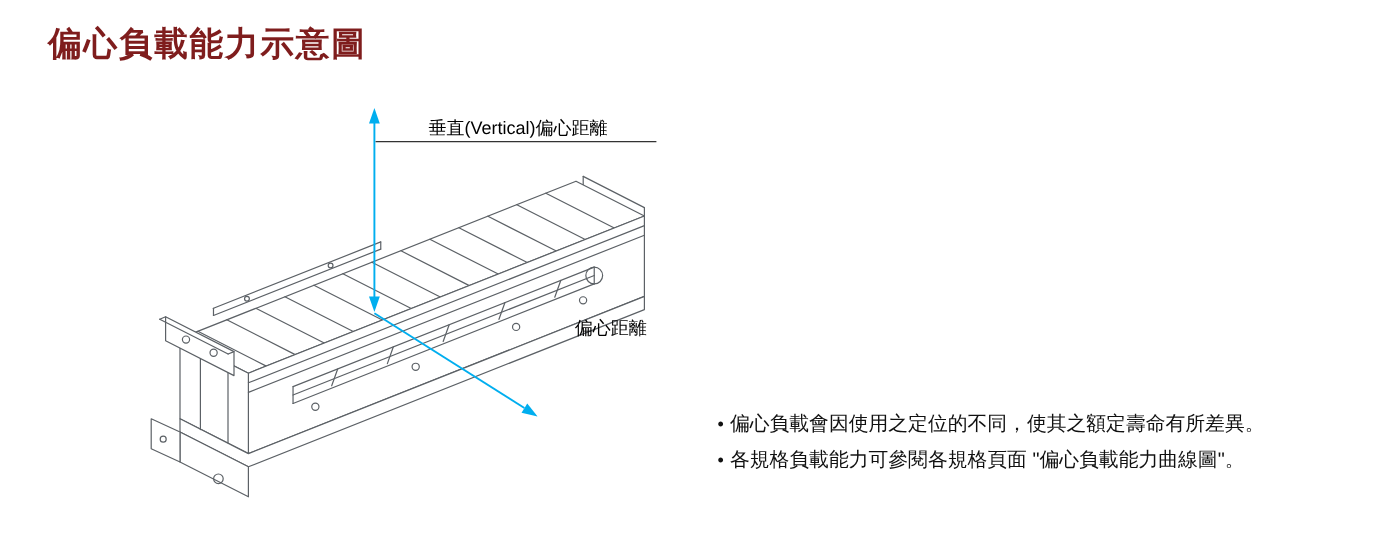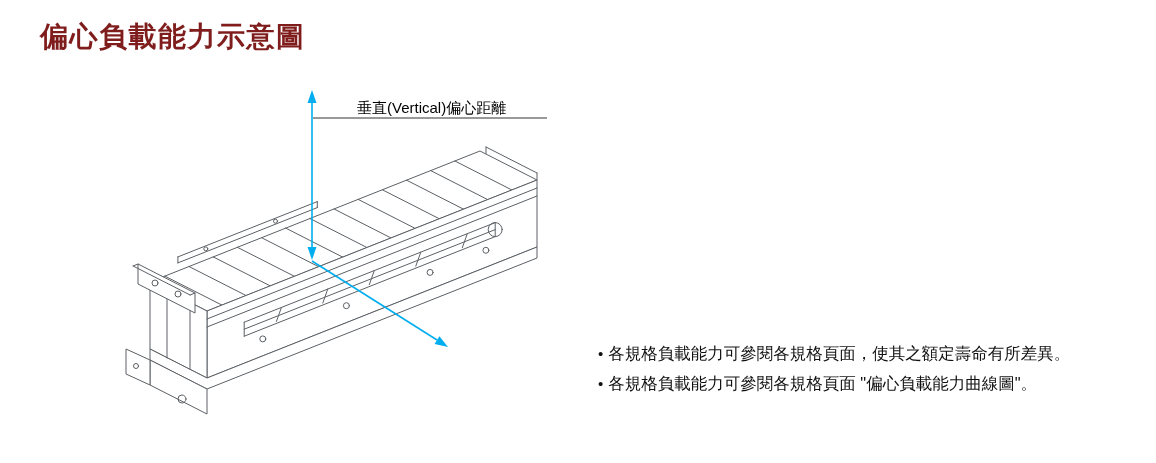--- a/index.html
+++ b/index.html
@@ -143,25 +143,26 @@
         <line x1="312" y1="261" x2="437" y2="340" stroke-width="1.6" stroke="#00AEEF"></line>
         <polygon points="448,347 434.6,343.9 439.4,336.3" stroke="none" fill="#00AEEF"></polygon>
       </g>
 
       <line class="leader" x1="313" y1="118" x2="547" y2="118"></line>
     </svg>
 
     <div class="label" style="left:357px; top:98px;">垂直(Vertical)偏心距離</div>
 
     <div class="label" style="left:479px; top:264px;">
+      <div>偏心距離</div>
     </div>
   </div>
 
   <ul class="notes">
     <li>
-      <span class="bullet">•</span><span>各規格負載能力可參閱各規格頁面，使其之額定壽命有所差異。</span>
+      <span class="bullet">•</span><span>偏心負載會因使用之定位的不同，使其之額定壽命有所差異。</span>
     </li>
     <li>
       <span class="bullet">•</span><span>各規格負載能力可參閱各規格頁面 "偏心負載能力曲線圖"。</span>
     </li>
   </ul>
 
 </div>
 
 </body></html>

